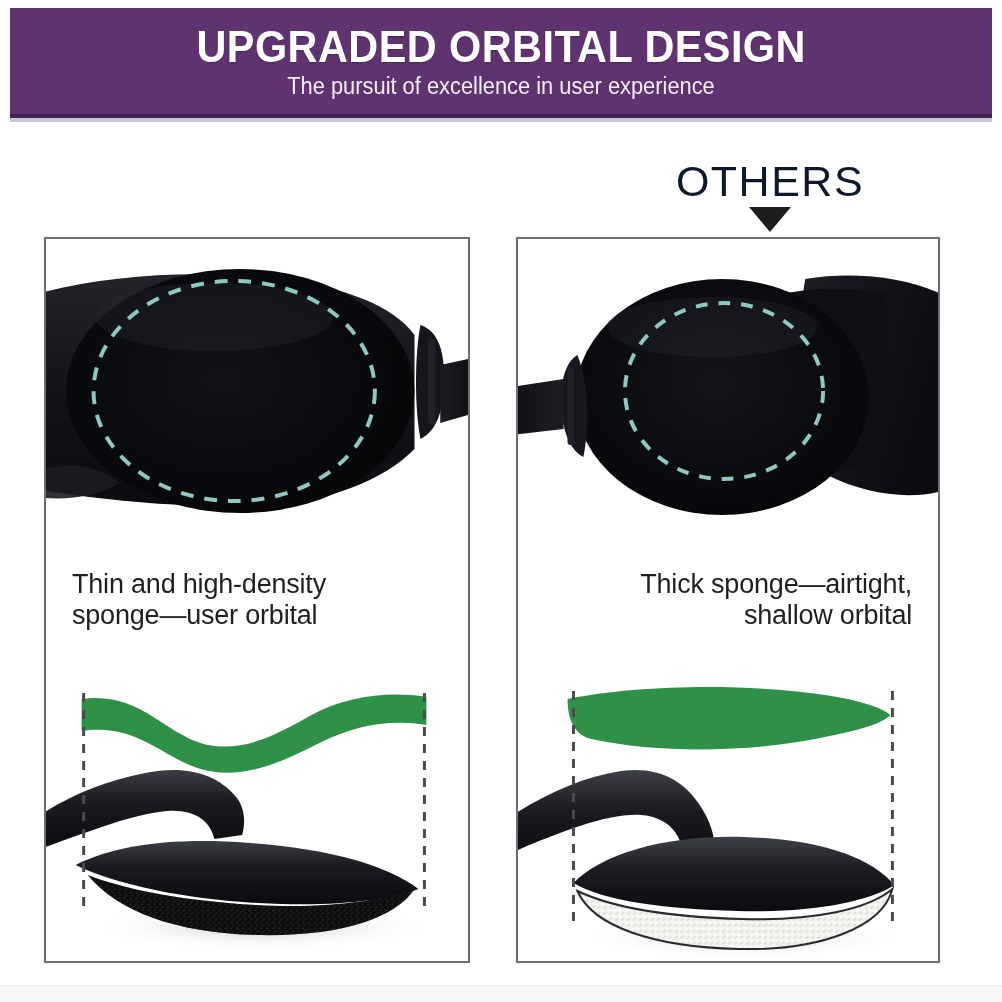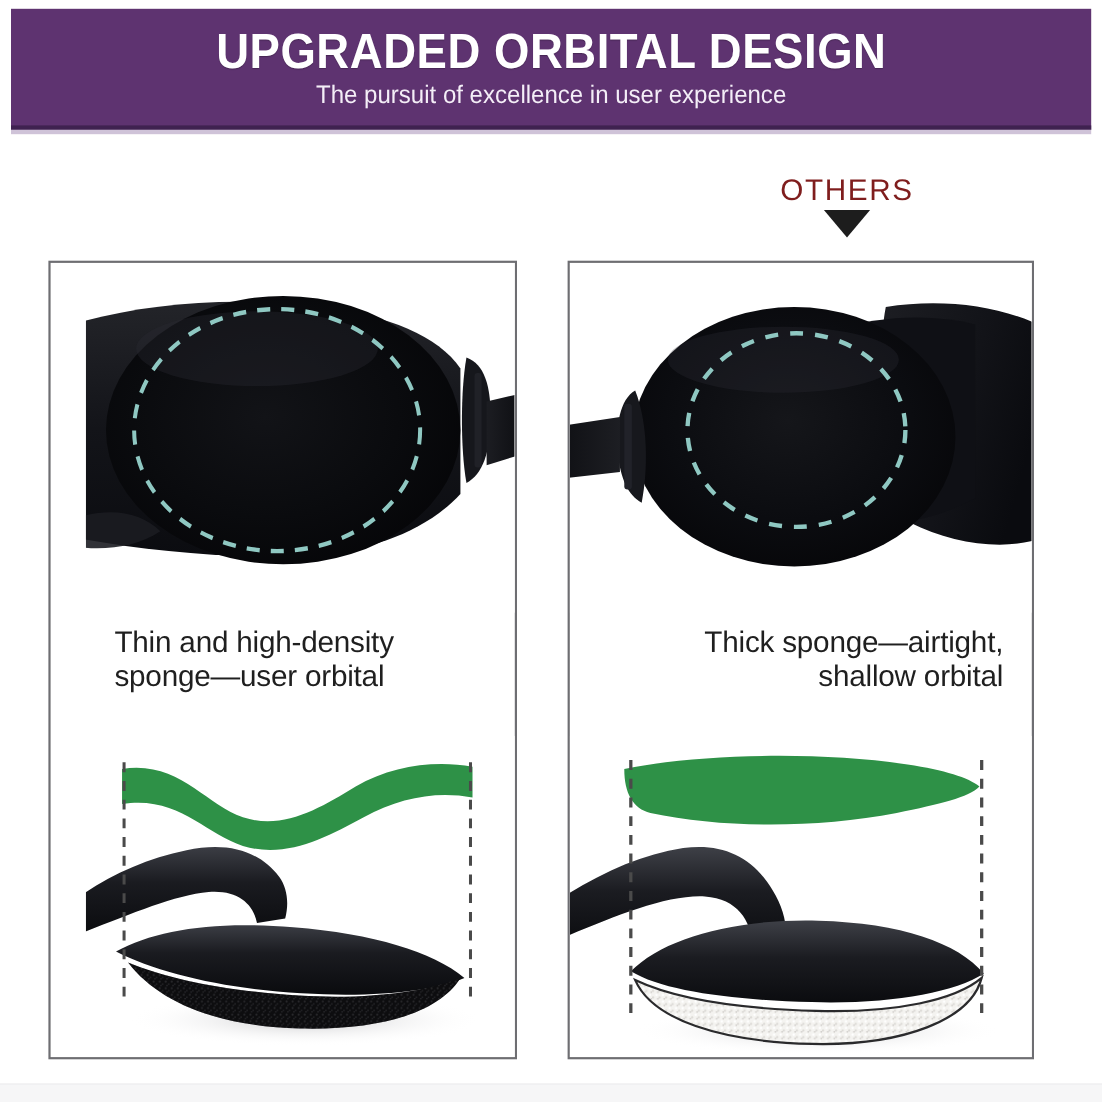--- a/index.html
+++ b/index.html
@@ -45,43 +45,43 @@
     background:#cfc3d8;
   }
 
   
   .others{
     position:absolute;left:650px;top:160px;width:240px;height:70px;
     text-align:center;
   }
   .others-label{
     display:block;
-    font-size:27px;
-    color:#7f1d1d;
+    font-size:43px;
+    color:#0f172a;
     letter-spacing:1.5px;
     line-height:1.0;
     white-space:nowrap;
   }
   .others-arrow{
     display:block;margin:4px auto 0 auto;
     width:0;height:0;
     border-left:21px solid transparent;
     border-right:21px solid transparent;
     border-top:25px solid #1d1d1d;
   }
 
   
   .panel{
     position:absolute;top:237px;height:726px;
     background:#ffffff;
     border:2px solid #6e6e72;
     box-sizing:border-box;
     overflow:hidden;
   }
-  .panel-left{left:44px;width:426px;padding-left:32px;}
+  .panel-left{left:44px;width:426px;}
   .panel-right{left:516px;width:424px;text-align:right;}
 
   .panel-inner{position:relative;width:100%;height:100%;}
 
   
   .photo{
     position:absolute;left:0;top:0;width:100%;height:318px;
     background:#ffffff;overflow:hidden;
   }
   .photo svg{display:block;width:100%;height:100%;}

